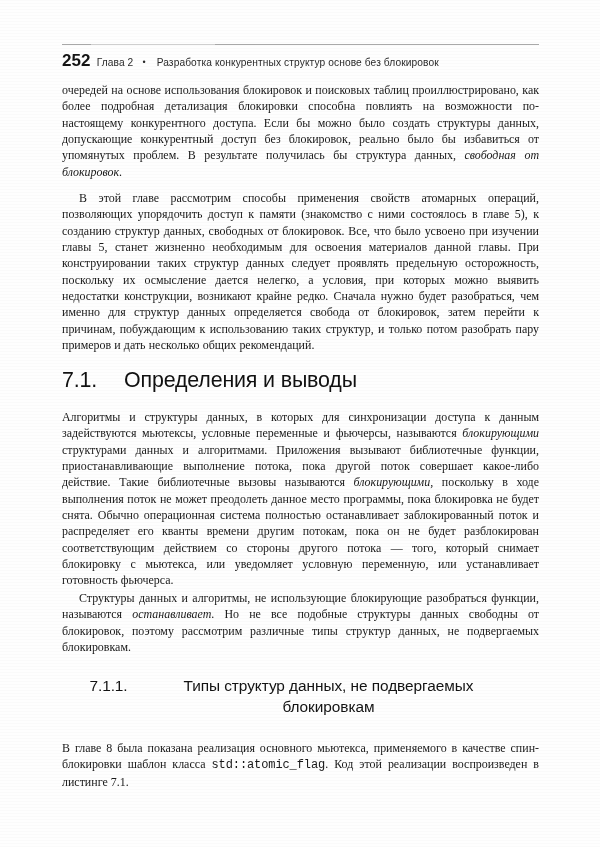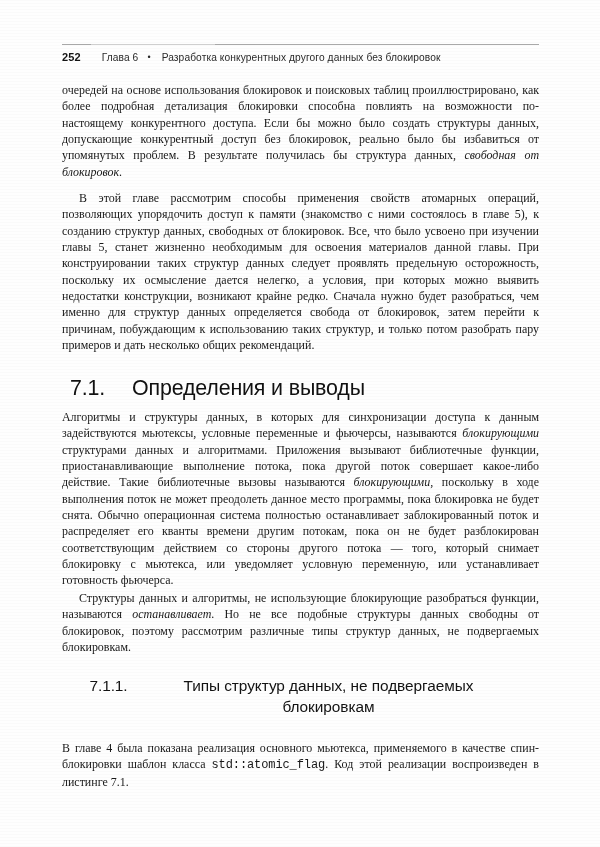--- a/index.html
+++ b/index.html
@@ -57,22 +57,22 @@
     left: 0;
     top: 7px;
     white-space: nowrap;
     font-family: "Liberation Sans", "DejaVu Sans", sans-serif;
     font-size: 10.2px;
     color: #2a2a2a;
     letter-spacing: .1px;
   }
   .folio {
     font-weight: bold;
-    font-size: 11px;
-    margin-right: 21px;
+    font-size: 17px;
+    margin-right: 6px;
     color: #141414;
   }
   .chap-label { margin-right: 9px; }
   .head-bullet {
     display: inline-block;
     margin: 0 11px 0 0;
     font-size: 9px;
     vertical-align: 1.5px;
   }
 
@@ -99,21 +99,21 @@
   i, em { font-style: italic; }
 
   code, .mono {
     font-family: "Liberation Mono", "DejaVu Sans Mono", monospace;
     font-size: 12px;
     letter-spacing: -.1px;
   }
 
   
   h2.h-section {
-    margin: 8px;
+    margin: 0;
     font-family: "Liberation Sans", "DejaVu Sans", sans-serif;
     font-weight: normal;
     font-size: 21.4px;
     line-height: 26px;
     color: #111111;
     letter-spacing: -.15px;
   }
   h2.h-section .num {
     display: inline-block;
     width: 62px;
@@ -153,21 +153,21 @@
   }
 </style>
 </head>
 <body>
 
 <div class="page">
 
   <div class="running-head">
     <div class="head-rule"></div>
     <div class="head-line">
-      <span class="folio">252</span><span class="chap-label">Глава 6</span><span class="head-bullet">•</span><span>Разработка конкурентных другого данных без блокировок</span>
+      <span class="folio">252</span><span class="chap-label">Глава 2</span><span class="head-bullet">•</span><span>Разработка конкурентных структур основе без блокировок</span>
     </div>
   </div>
 
   <div class="column">
 
     <div class="blk" style="top:0;">
       <p class="body noindent"><span>очередей на основе использования блокировок и поисковых таблиц проиллюстрировано, как более подробная детализация блокировки способна повлиять на возможности по-настоящему конкурентного доступа. Если бы можно было создать структуры данных, допускающие конкурентный доступ без блокировок, реально было бы избавиться от упомянутых проблем. В результате получилась бы структура данных, </span><i>свободная от блокировок</i><span>.</span></p>
     </div>
 
     <div class="blk" style="top:108px;">
@@ -184,19 +184,19 @@
 
     <div class="blk" style="top:508px;">
       <p class="body"><span>Структуры данных и алгоритмы, не использующие блокирующие разобраться функции, называются </span><i>останавливает</i><span>. Но не все подобные структуры данных свободны от блокировок, поэтому рассмотрим различные типы структур данных, не подвергаемых блокировкам.</span></p>
     </div>
 
     <div class="blk" style="top:593px;text-align:center;">
       <h3 class="h-sub"><span class="num">7.1.1.</span><span class="txt">Типы структур данных, не подвергаемых блокировкам</span></h3>
     </div>
 
     <div class="blk" style="top:658px;">
-      <p class="body noindent"><span>В главе 4 была показана реализация основного мьютекса, применяемого в качестве спин-блокировки шаблон класса </span><code class="mono">std::atomic_flag</code><span>. Код этой реализации воспроизведен в листинге 7.1.</span></p>
+      <p class="body noindent"><span>В главе 8 была показана реализация основного мьютекса, применяемого в качестве спин-блокировки шаблон класса </span><code class="mono">std::atomic_flag</code><span>. Код этой реализации воспроизведен в листинге 7.1.</span></p>
     </div>
 
   </div>
 
   <div class="grain"></div>
 </div>
 
 </body></html>

